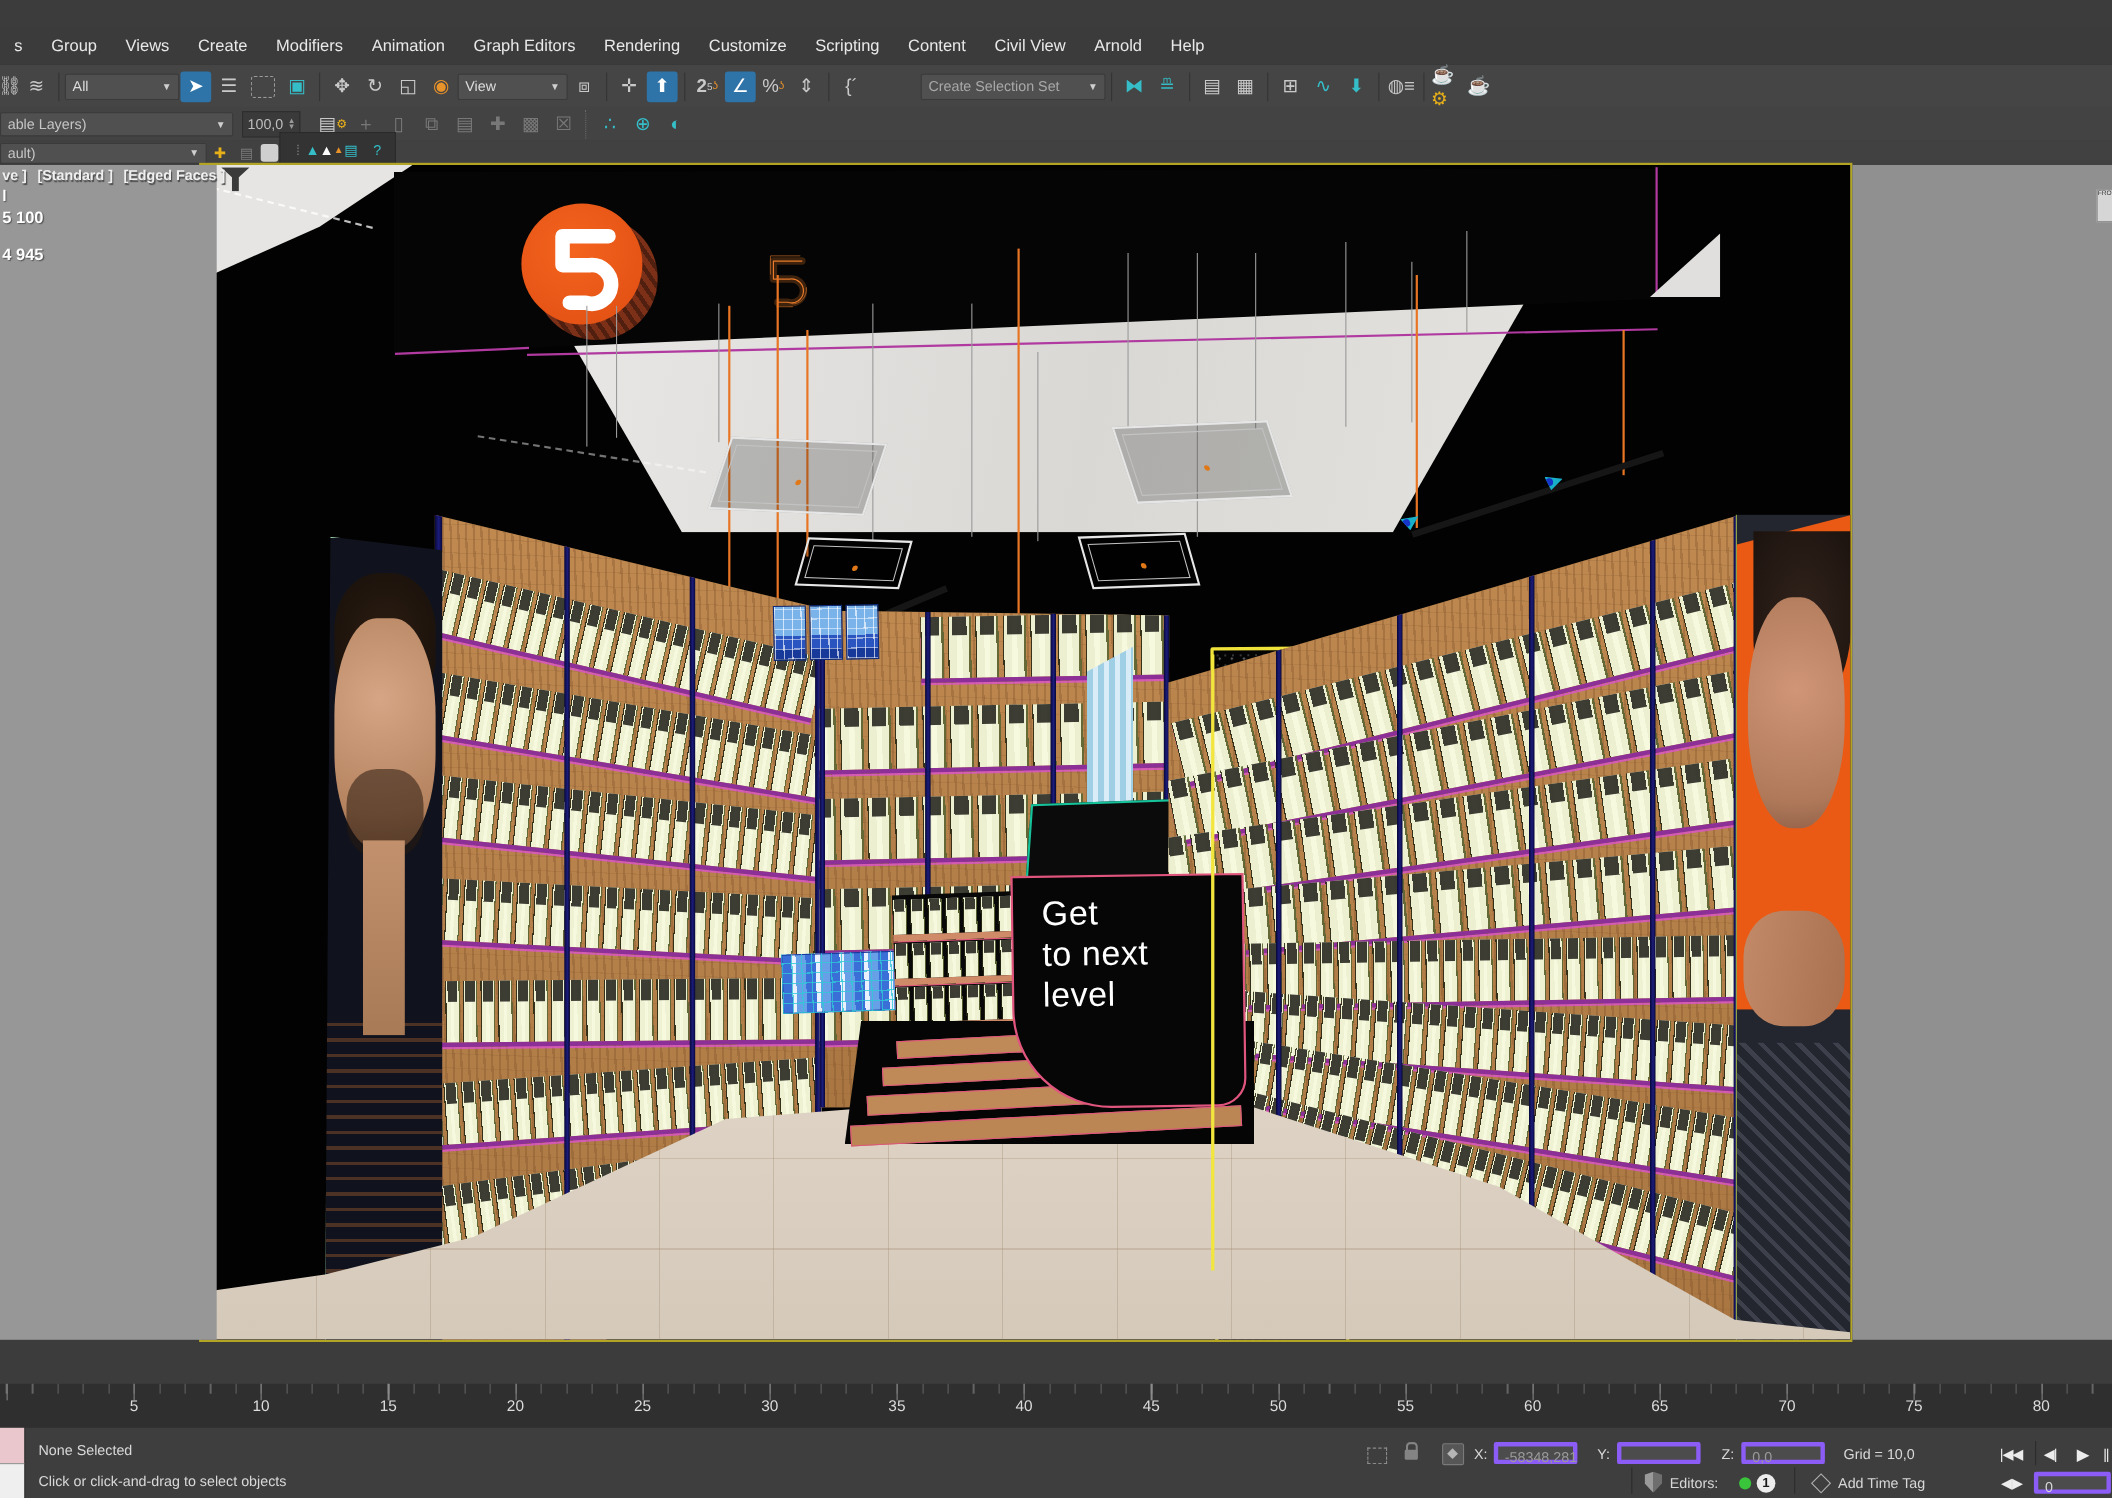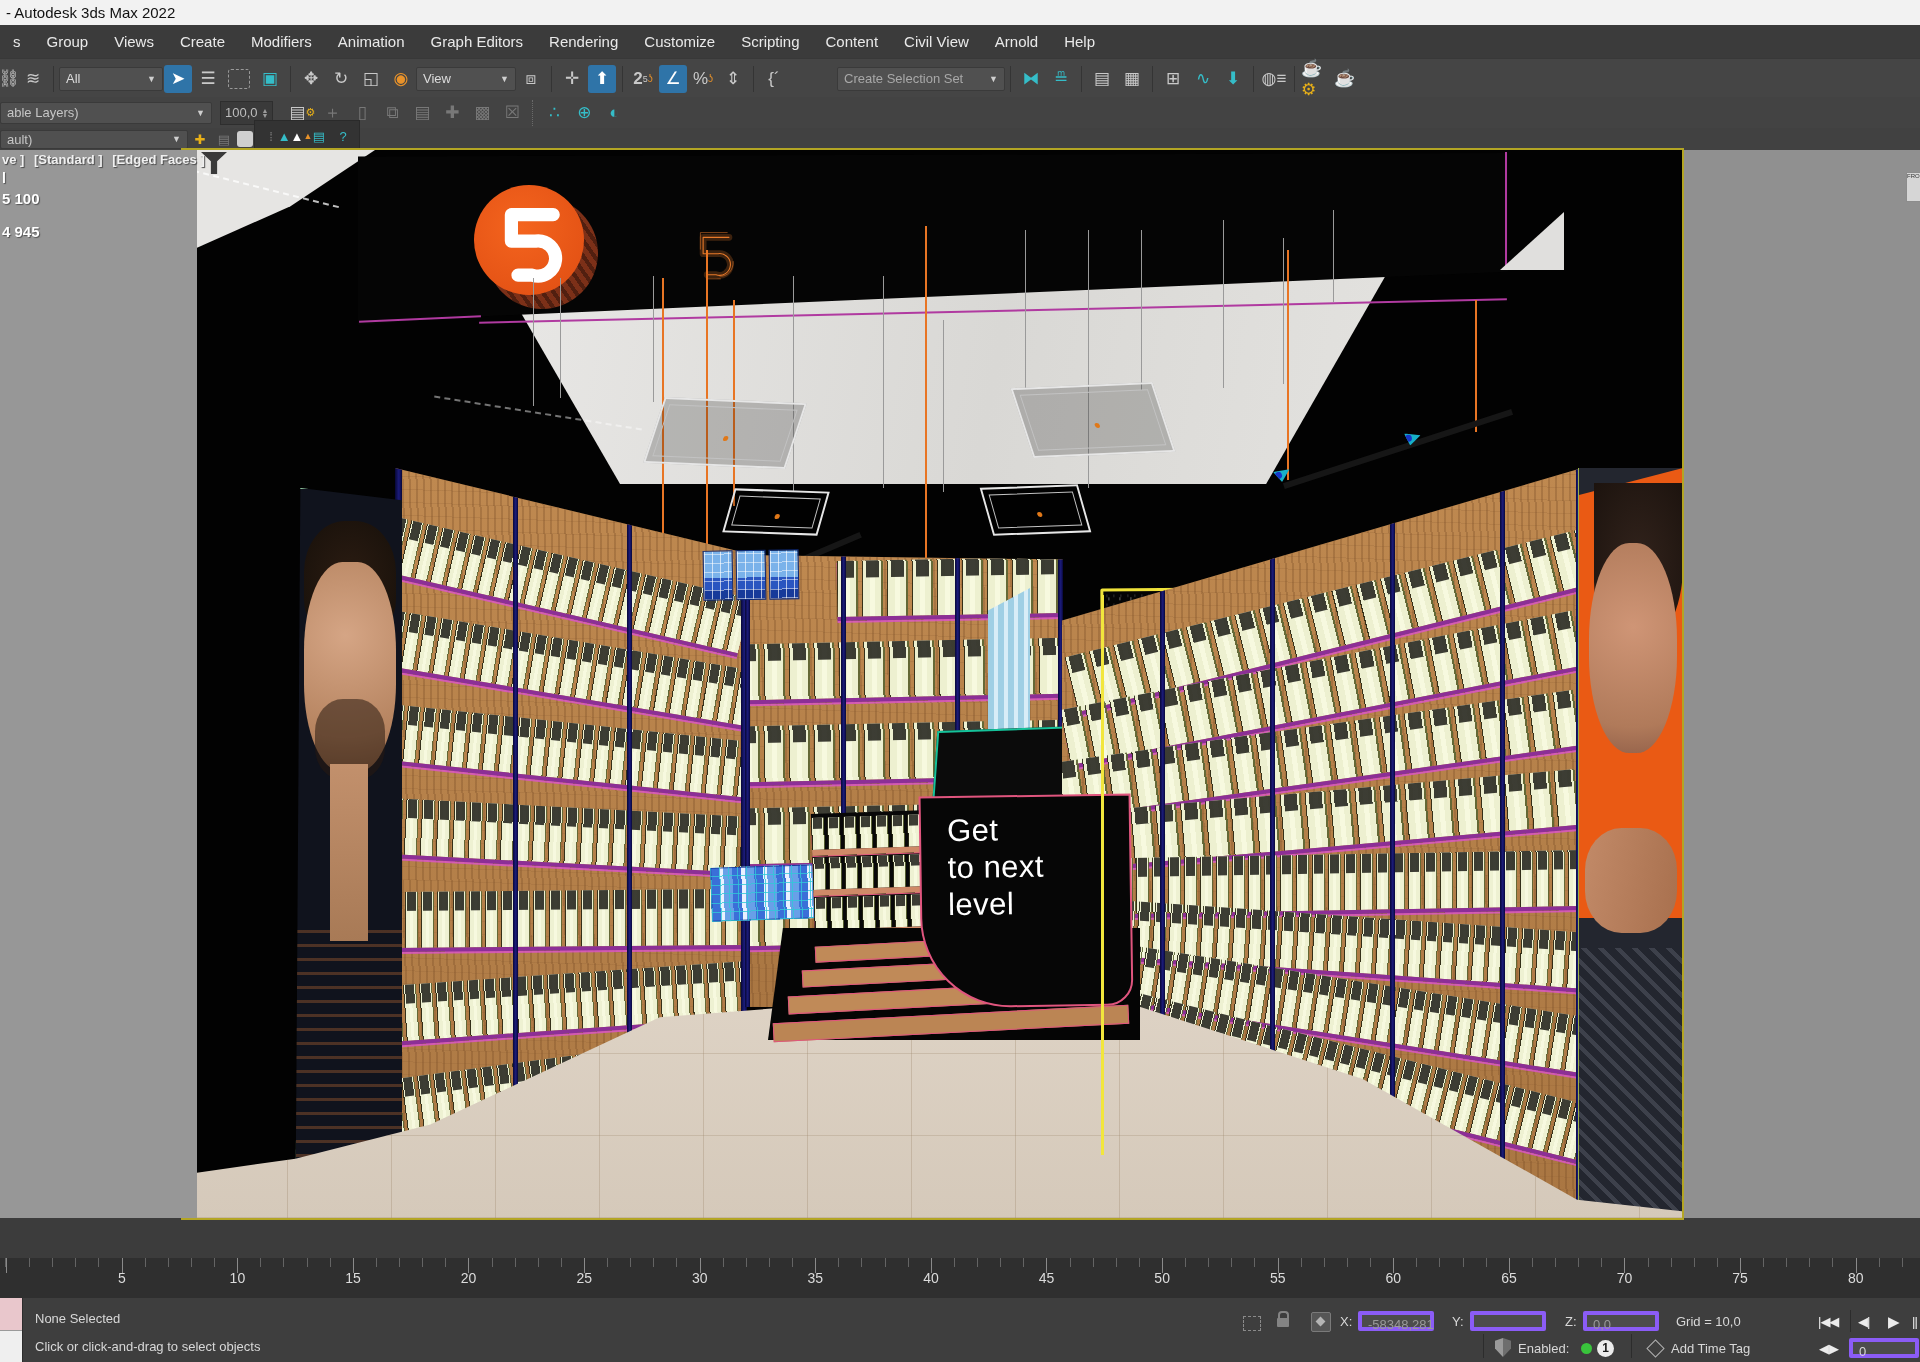--- a/index.html
+++ b/index.html
@@ -125,23 +125,20 @@
   .funnel{position:absolute;width:26px;height:22px;background:#3a3a3a;
           clip-path:polygon(0 0,100% 0,62% 42%,62% 100%,38% 100%,38% 42%);z-index:5;}
   .ftab{position:absolute;left:1906px;top:172px;width:14px;height:28px;background:#d6d6d6;border:1px solid #8c8c8c;
         font-size:6px;color:#333;overflow:hidden;z-index:5;}
 </style>
 </head>
 <body>
 
 <div class="app">
 
-  <div class="titlebar">
-    <span>- Autodesk 3ds Max 2022</span>
-  </div>
 
   <div class="menubar">
 
   <div class="menu-item">s</div>
       <div class="menu-item">Group</div>
       <div class="menu-item">Views</div>
       <div class="menu-item">Create</div>
       <div class="menu-item">Modifiers</div>
       <div class="menu-item">Animation</div>
       <div class="menu-item">Graph Editors</div>
@@ -492,21 +489,21 @@
     <div class="slabel" style="left:1676px;top:16px;">Grid = 10,0</div>
 
     <div class="pbtn" style="left:1818px;top:16px;">|◀◀</div>
     <div style="position:absolute;left:1850px;top:12px;width:1px;height:22px;background:#2c2c2c;"></div>
     <div class="pbtn" style="left:1858px;top:16px;">◀|</div>
     <div class="pbtn" style="left:1888px;top:15px;font-size:15px;">▶</div>
     <div class="pbtn" style="left:1912px;top:16px;">||</div>
 
     <div style="position:absolute;left:1483px;top:36px;width:1px;height:24px;background:#2c2c2c;"></div>
     <div class="icon-shield" style="left:1495px;top:40px;"></div>
-    <div class="slabel" style="left:1518px;top:43px;">Enabled:</div>
+    <div class="slabel" style="left:1518px;top:43px;">Editors:</div>
     <div class="green-dot" style="left:1581px;top:45px;"></div>
     <div class="circle-one" style="left:1597px;top:42px;">1</div>
     <div style="position:absolute;left:1631px;top:36px;width:1px;height:24px;background:#2c2c2c;"></div>
     <div class="icon-diamond" style="left:1649px;top:44px;"></div>
     <div class="slabel" style="left:1671px;top:43px;">Add Time Tag</div>
     <div class="pbtn" style="left:1819px;top:43px;letter-spacing:0;">◀▶</div>
     <div class="sfield" style="left:1849px;top:40px;width:70px;color:#d8d8d8;">0</div>
   </div>
 
 </div>

